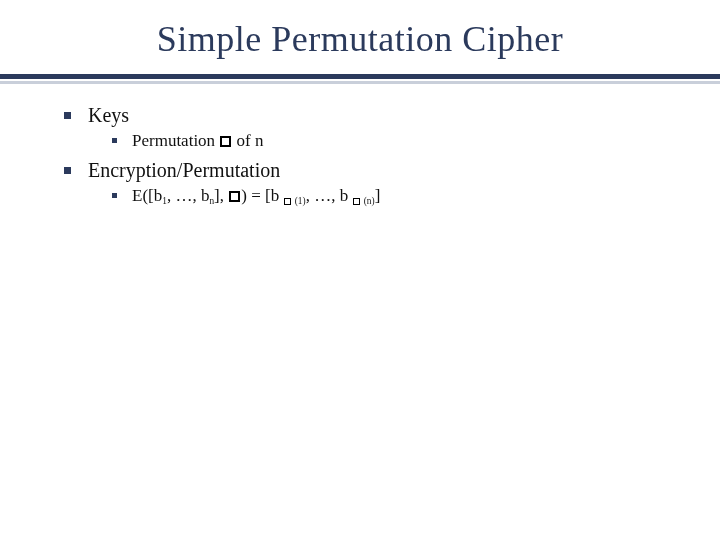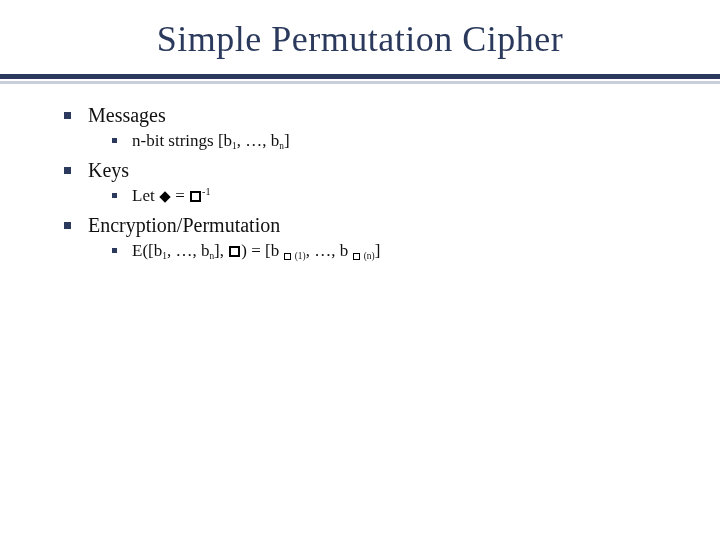--- a/index.html
+++ b/index.html
@@ -121,34 +121,26 @@
   <div class="title">Simple Permutation Cipher</div>
 
   <div class="rule-wrap">
     <div class="rule-dark"></div>
     <div class="rule-light"></div>
   </div>
 
   <div class="content">
     <ul class="level1">
 
-      <li>
-        <span>Messages</span>
-        <ul class="level2">
-          <li>
-            <span>n-bit strings [b</span><sub>1</sub><span>, …, b</span><sub>n</sub><span>]</span>
-          </li>
-        </ul>
-      </li>
 
       <li>
         <span>Keys</span>
         <ul class="level2">
           <li>
-            <span>Let </span><span class="dia"></span><span> = </span><span class="sym"></span><sup>-1</sup>
+            <span>Permutation </span><span class="sym"></span><span> of n</span>
           </li>
         </ul>
       </li>
 
       <li>
         <span>Encryption/Permutation</span>
         <ul class="level2">
           <li>
             <span>E([b</span><sub>1</sub><span>, …, b</span><sub>n</sub><span>], </span><span class="sym"></span><span>) = [b </span><sub><span class="sym" style="width:7px;height:7px;border-width:1.5px;"></span><span> (1)</span></sub><span>, …, b </span><sub><span class="sym" style="width:7px;height:7px;border-width:1.5px;"></span><span> (n)</span></sub><span>]</span>
           </li>

